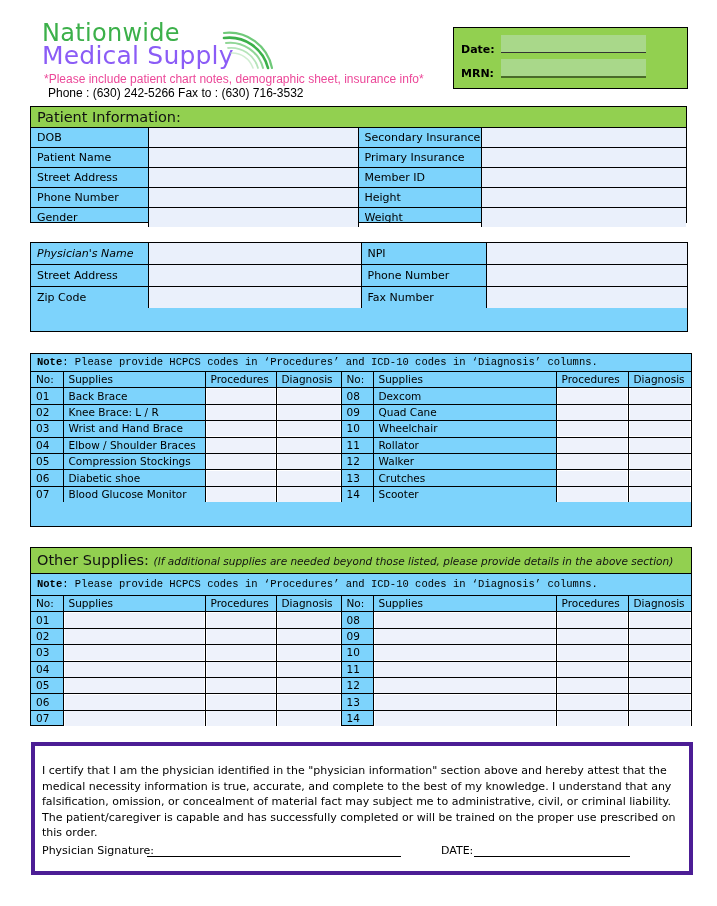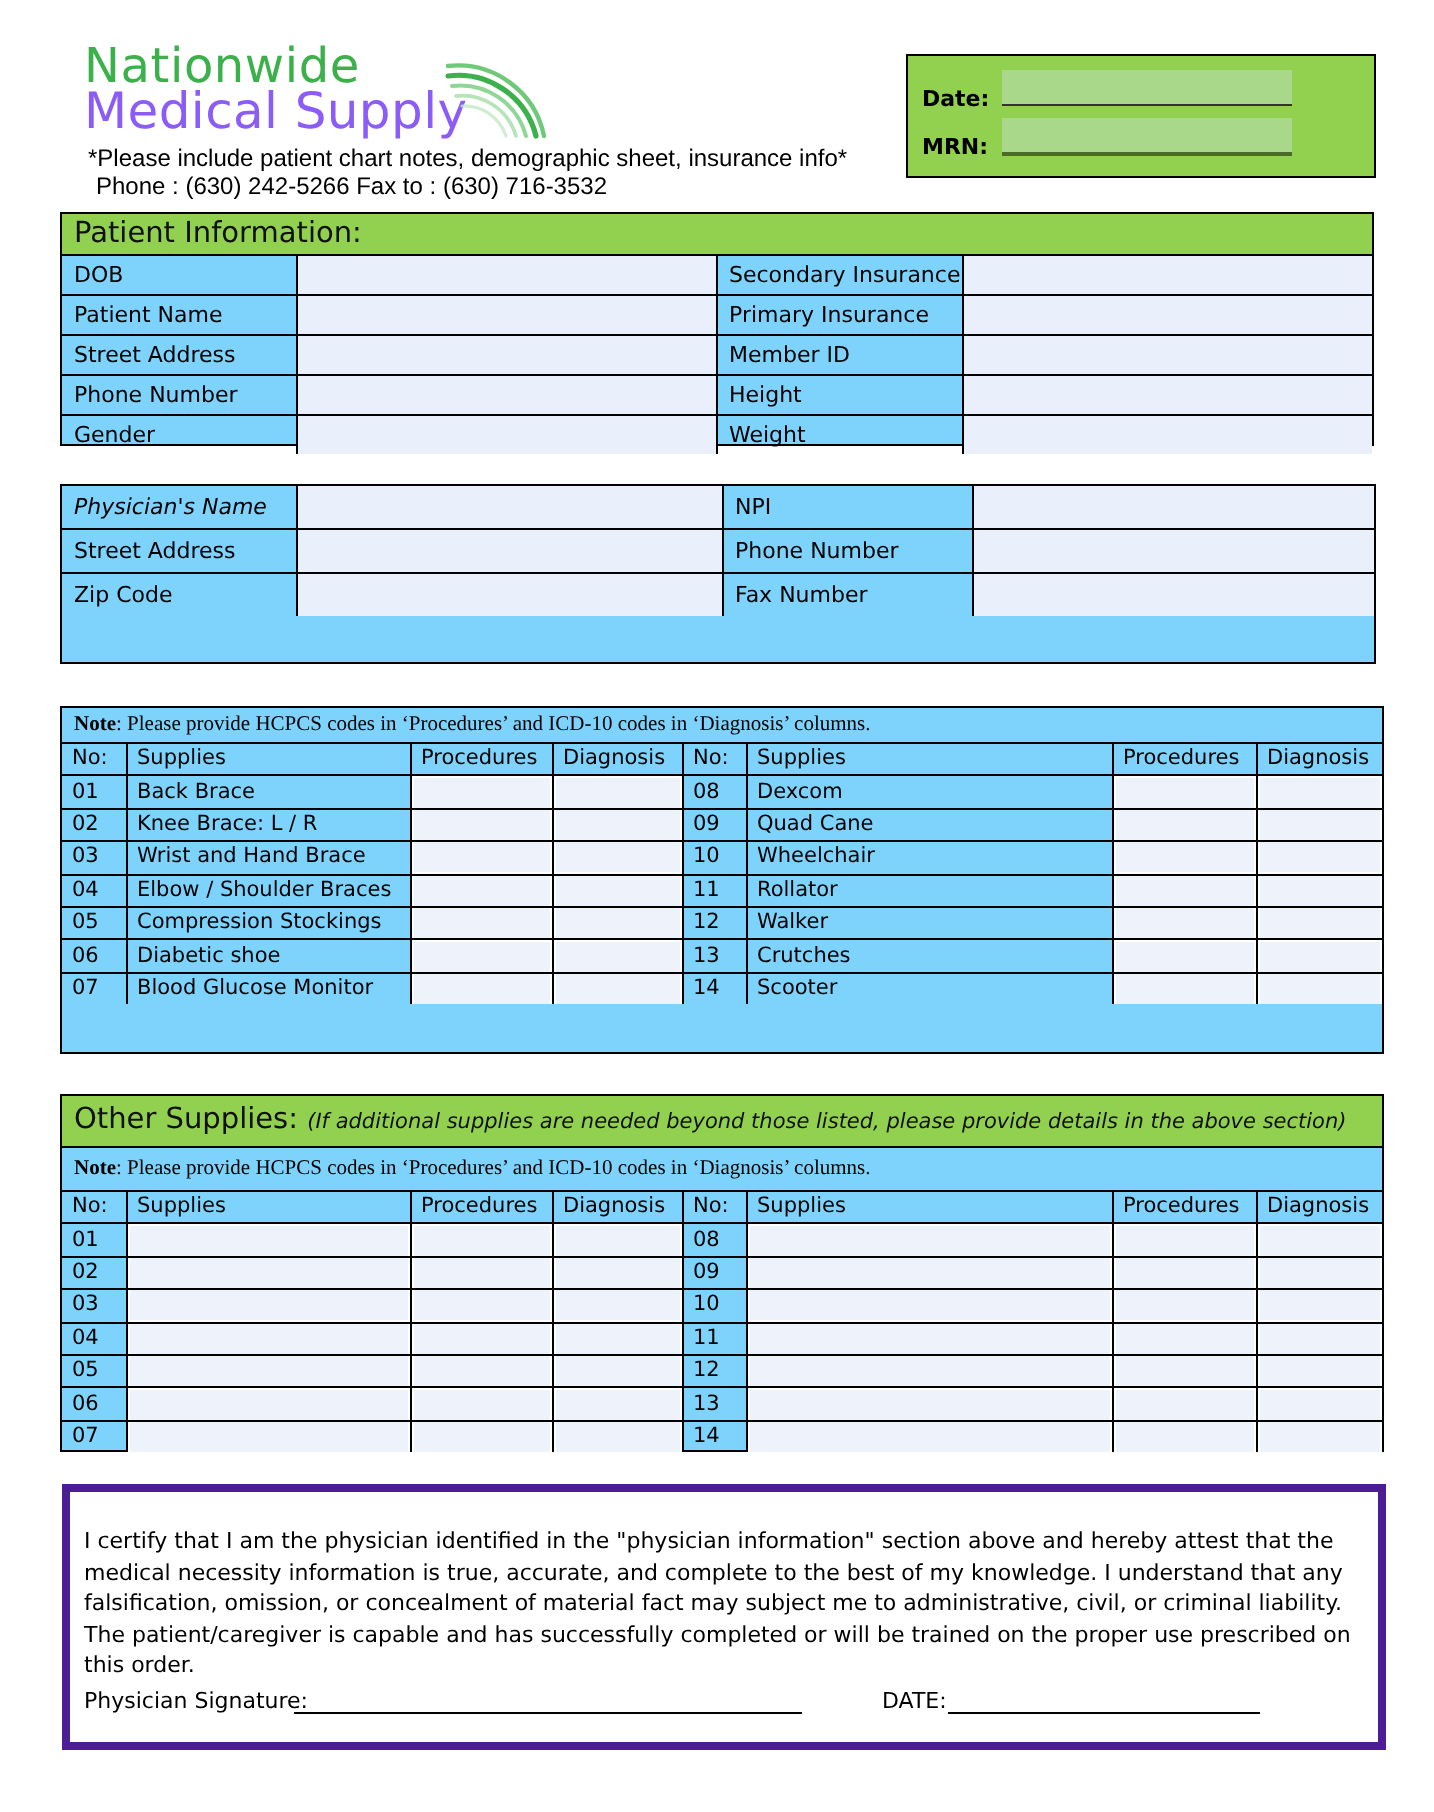--- a/index.html
+++ b/index.html
@@ -3,41 +3,41 @@
 <meta charset="utf-8">
 <style>
   html, body { margin:0; padding:0; background:#ffffff; }
   body { width:717px; height:906px; position:relative; font-family:"Liberation Sans", sans-serif; color:#000; overflow:hidden; }
   .abs { position:absolute; }
 
   
   .logo-top { left:42px; top:19px; font-family:"DejaVu Sans", sans-serif; font-size:24px; font-weight:normal; color:#3cb04a; letter-spacing:0.3px; line-height:28px; }
   .logo-bot { left:42px; top:42px; font-family:"DejaVu Sans", sans-serif; font-size:25px; color:#8b5cf6; letter-spacing:0.2px; line-height:28px; }
   .logo-arcs { left:222px; top:22px; width:52px; height:48px; }
-  .instr { left:44px; top:72px; font-size:12px; line-height:14px; color:#000000; }
+  .instr { left:44px; top:72px; font-size:12px; line-height:14px; color:#ec4899; }
   .contact { left:48px; top:86px; font-size:12px; line-height:14px; color:#000; }
 
   
   .idbox { left:453px; top:27px; width:235px; height:62px; background:#92d050; border:1px solid #000; box-sizing:border-box; }
   .idlabel { position:absolute; left:7px; font-size:11px; font-weight:bold; font-family:"DejaVu Sans", sans-serif; }
   .idfield { position:absolute; left:47px; width:145px; height:17px; background:#a9d88a; border-bottom:1px solid #333; }
 
   
   .section { position:absolute; left:30px; width:657px; border:1px solid #000; box-sizing:border-box; background:#7dd3fc; }
   .sec-head { background:#92d050; height:20px; border-bottom:1px solid #000; padding-left:6px; font-size:14.5px; line-height:20px; font-family:"DejaVu Sans", sans-serif; font-weight:normal; color:#111; white-space:nowrap; overflow:hidden; }
   .sec-head .sub { font-size:10.5px; font-style:italic; }
   table { border-collapse:collapse; width:100%; table-layout:fixed; }
   td { border:1px solid #000; padding:0 0 0 6px; font-size:11px; font-family:"DejaVu Sans", sans-serif; height:19px; line-height:18px; white-space:nowrap; overflow:hidden; }
   tr:first-child td { border-top:none; }
   td:first-child { border-left:none; }
   td:last-child { border-right:none; }
   tr:last-child td { border-bottom:none; }
   td.fill { background:#eaf0fb; padding:0; }
 
-  .note { font-size:10.5px; font-family:Liberation Serif, serif; padding-left:6px; height:17px; line-height:17px; border-bottom:1px solid #000; white-space:nowrap; overflow:hidden; }
+  .note { font-size:10.5px; font-family:Liberation Mono, monospace; padding-left:6px; height:17px; line-height:17px; border-bottom:1px solid #000; white-space:nowrap; overflow:hidden; }
   .note b { font-weight:bold; }
   .sup td { height:15.4px; line-height:15px; font-size:10.5px; padding-left:5px; }
   .sup td.fill { background:#ffffff; padding:0; }
   .sup td.fill div { background:#eef2fb; height:15px; margin:0 1px; }
 
   
   .cert { position:absolute; left:31px; top:742px; width:662px; height:133px; border:4px solid #4c1d95; box-sizing:border-box; }
   .cert-text { position:absolute; left:7px; top:17px; width:650px; font-size:11px; line-height:15.6px; font-family:"DejaVu Sans", sans-serif; }
   .sig-label { position:absolute; left:7px; top:98px; font-size:11px; font-family:"DejaVu Sans", sans-serif; }
   .sig-line { position:absolute; left:112px; top:110px; width:254px; border-bottom:1px solid #000; }

